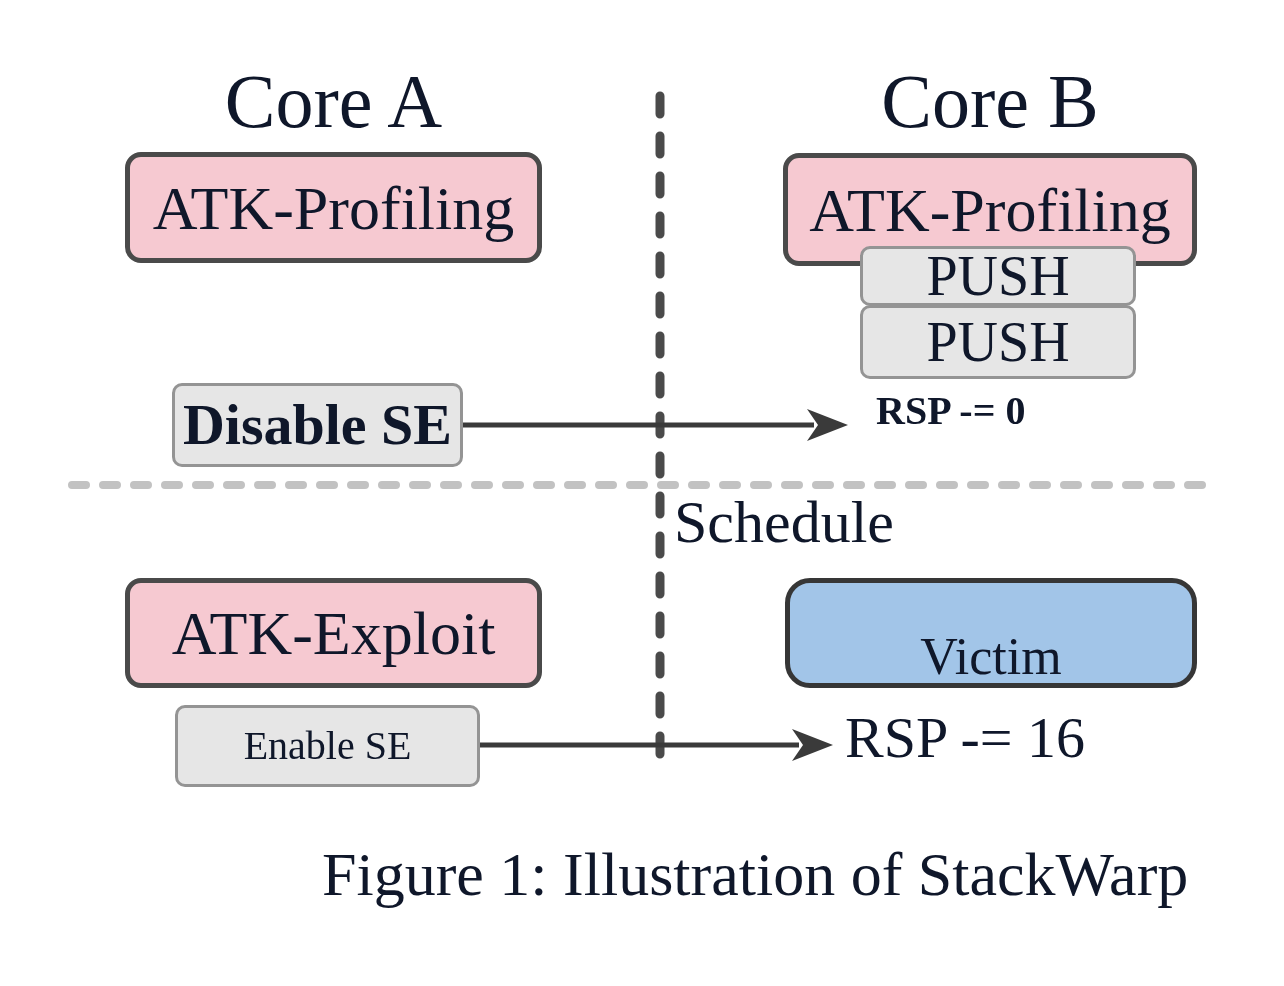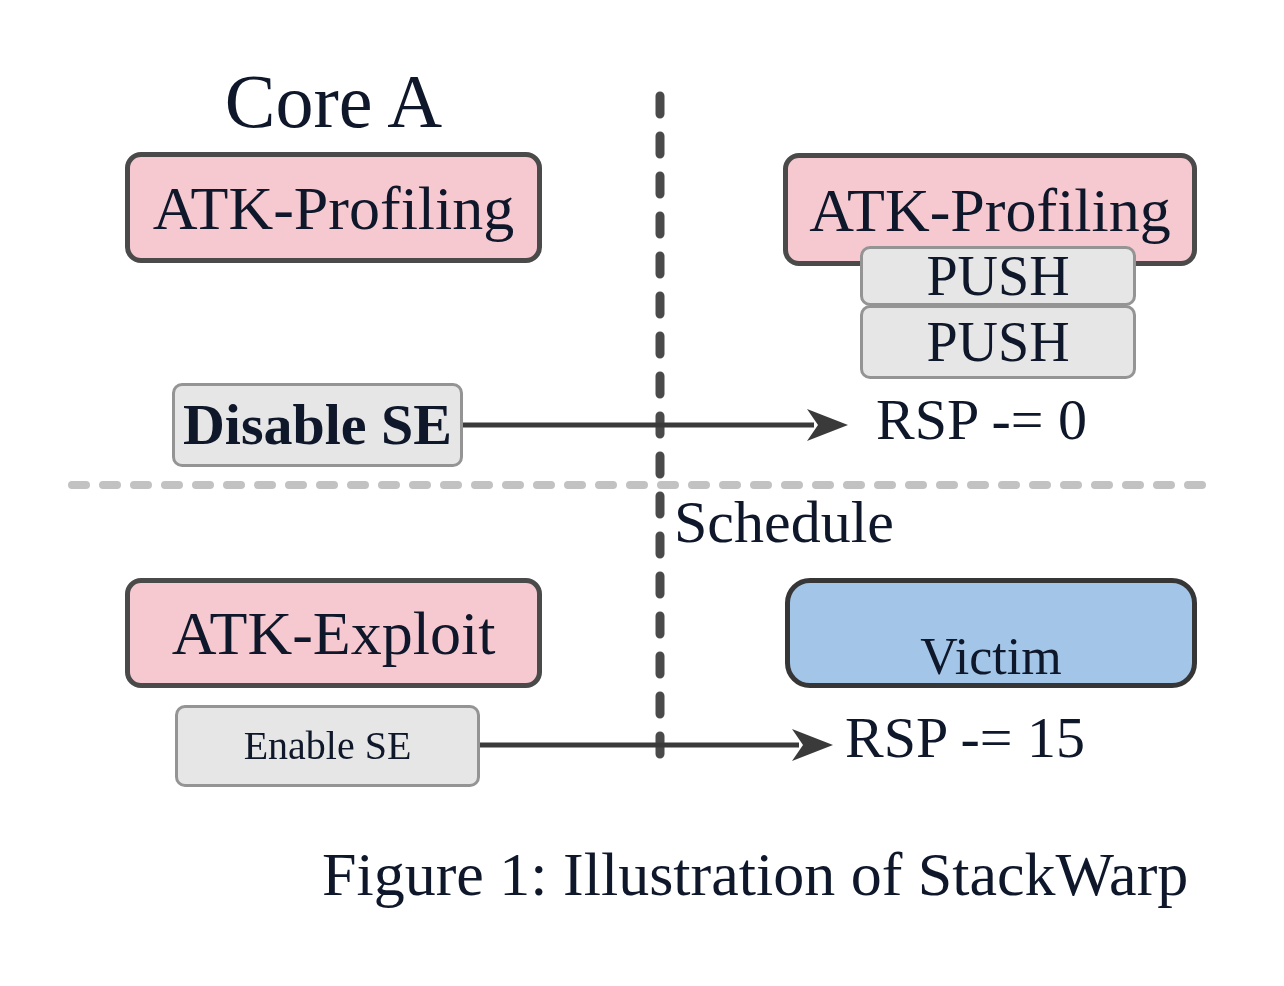--- a/index.html
+++ b/index.html
@@ -79,48 +79,49 @@
       <polygon points="848,425 807,409 818,425 807,441" fill="#3a3a3a"></polygon>
     </g>
 
     <g>
       <line x1="480" y1="745" x2="799" y2="745" stroke="#3a3a3a" stroke-width="5"></line>
       <polygon points="833,745 792,729 803,745 792,761" fill="#3a3a3a"></polygon>
     </g>
   </svg>
 
   <div class="core-title" style="left:125px; top:63px; width:417px;">Core A</div>
+  <div class="core-title" style="left:783px; top:63px; width:414px;">Core B</div>
 
   <div class="box pink-box" style="left:125px; top:152px; width:417px; height:111px;">
     <span>ATK-Profiling</span>
   </div>
   <div class="box gray-box" style="left:172px; top:383px; width:291px; height:84px; font-size:58px;font-weight:bold;">
     <span>Disable SE</span>
   </div>
 
   <div class="box pink-box" style="left:783px; top:153px; width:414px; height:113px;">
     <span>ATK-Profiling</span>
   </div>
   <div class="box gray-box" style="left:860px; top:246px; width:276px; height:60px; font-size:56px;">
     <span>PUSH</span>
   </div>
   <div class="box gray-box" style="left:860px; top:305px; width:276px; height:74px; font-size:56px;">
     <span>PUSH</span>
   </div>
-  <div class="free-label" style="left:876px; top:391px; font-size:58px;">RSP -= 0</div>
+  <div class="free-label" style="left:876px; top:391px; font-size:40px;font-weight:bold;">RSP -= 0</div>
 
   <div class="free-label" style="left:674px; top:492px; font-size:60px;">Schedule</div>
 
   <div class="box pink-box" style="left:125px; top:578px; width:417px; height:110px;">
     <span>ATK-Exploit</span>
   </div>
   <div class="box gray-box" style="left:175px; top:705px; width:305px; height:82px; font-size:40px;">
     <span>Enable SE</span>
   </div>
 
   <div class="box blue-box" style="left:785px; top:578px; width:412px; height:110px;">
     <span>Victim</span>
   </div>
-  <div class="free-label" style="left:845px; top:709px; font-size:58px;">RSP -= 15</div>
+  <div class="free-label" style="left:845px; top:709px; font-size:58px;">RSP -= 16</div>
 
   <div class="free-label" style="left:322px; top:843px; font-size:62px;">Figure 1: Illustration of StackWarp</div>
 
 </div>
 
 </body></html>

